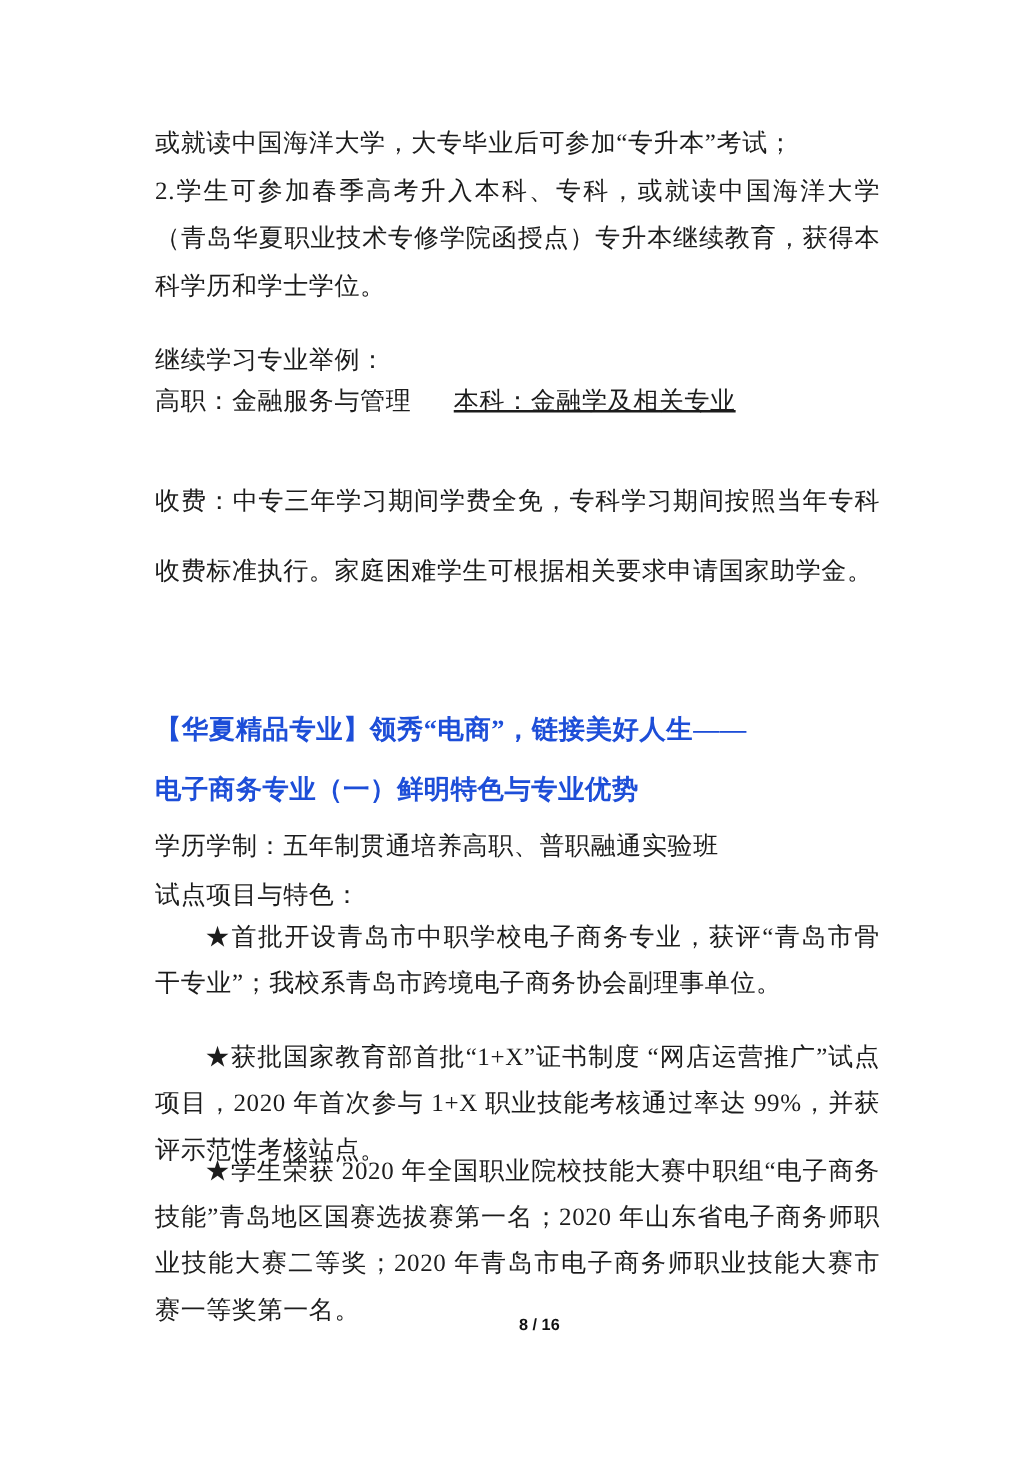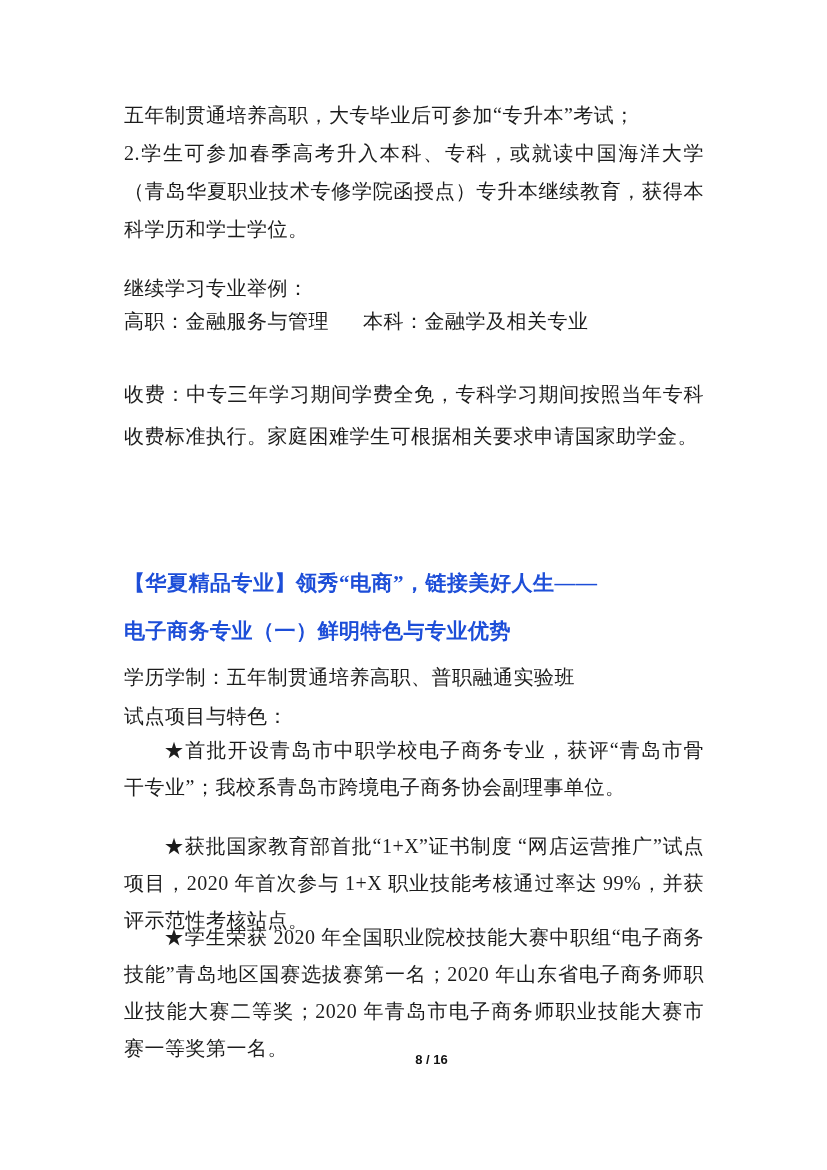--- a/index.html
+++ b/index.html
@@ -21,41 +21,41 @@
   }
   .bold { font-weight:normal; }
   .red-heading {
     position:absolute;
     left:124px; width:640px;
     font-size:21px; line-height:30px;
     font-weight:bold;
     color:#1d4ed8;
     letter-spacing:0.5px;
   }
-  .fees-para { line-height:42px; }
+  .fees-para { line-height:56px; }
   .indent2 { text-indent:2em;font-family:Liberation Serif, serif; }
   .star-para { line-height:37px; }
-  .majors-gap { display:inline-block; margin-left:34px; }
+  .majors-gap { display:inline-block; margin-left:34px;text-decoration:underline; }
   .page-footer {
     position:absolute;
     top:1051px; left:0; width:827px;
     text-align:center;
     font-family:"Liberation Sans","DejaVu Sans",sans-serif;
     font-weight:bold;
     font-size:13px; line-height:17px;
     color:#111111;
     padding-left:18px;
   }
 </style>
 </head>
 <body>
 
 <div>
 
-  <div class="blk" style="top:96px">五年制贯通培养高职，大专毕业后可参加“专升本”考试；</div>
+  <div class="blk" style="top:96px">或就读中国海洋大学，大专毕业后可参加“专升本”考试；</div>
 
   <div class="blk" style="top:134px">2.学生可参加春季高考升入本科、专科，或就读中国海洋大学（青岛华夏职业技术专修学院函授点）专升本继续教育，获得本科学历和学士学位。</div>
 
   <div class="blk bold" style="top:269px">继续学习专业举例：</div>
 
   <div class="blk" style="top:302px">
     <span>高职：金融服务与管理</span><span class="majors-gap">本科：金融学及相关专业</span>
   </div>
 
   <div class="blk fees-para" style="top:373px">

